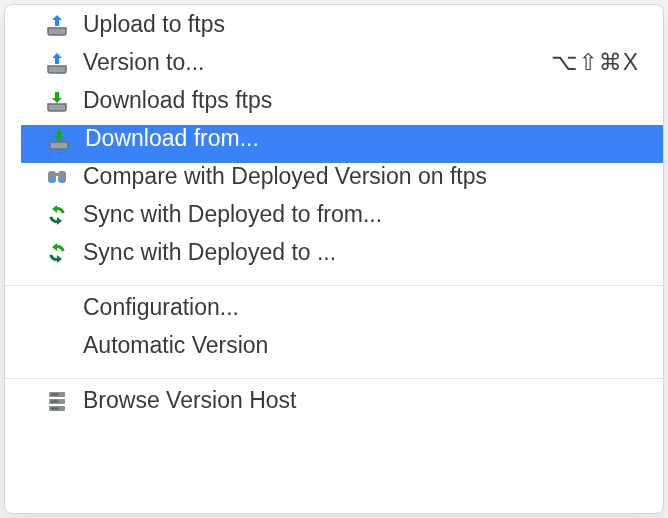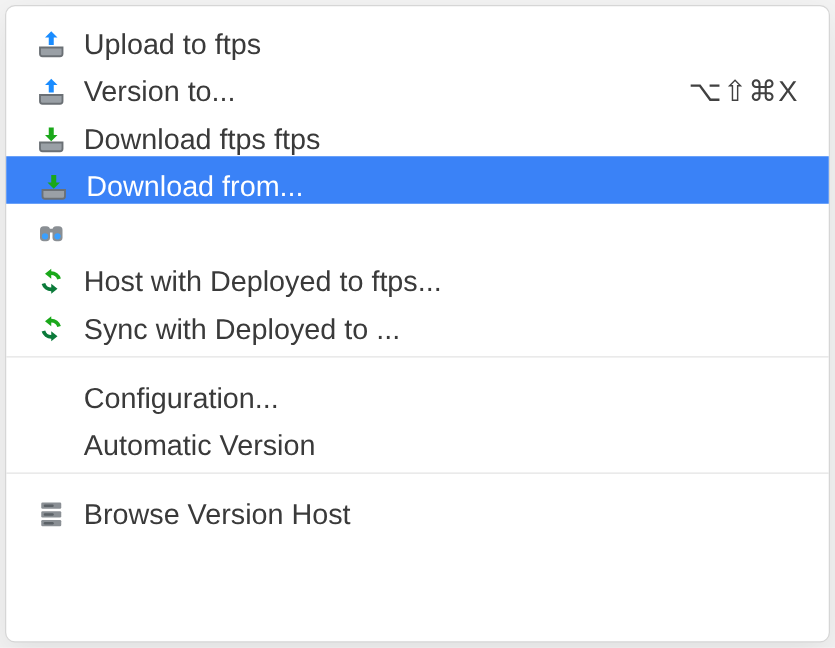--- a/index.html
+++ b/index.html
@@ -18,26 +18,27 @@
     bottom: 4px;
     background: #ffffff;
     border: 1px solid #d6d6d6;
     border-radius: 8px;
     box-shadow: 0 10px 30px rgba(0,0,0,0.08);
     padding: 6px 0;
     box-sizing: border-box;
   }
   .item {
     display: flex;
-    align-items: flex-end;
+    align-items: flex-start;
     height: 38px;
     padding: 0 24px 0 22px;
     font-size: 23px;
     color: #3a3a3a;
     white-space: nowrap;
+    margin-left: 16px;
   }
   .item .icon {
     width: 28px;
     height: 28px;
     margin-right: 12px;
     flex: 0 0 28px;
     display: flex;
     align-items: center;
     justify-content: center;
   }
@@ -160,30 +161,31 @@
     <span class="label">Download from...</span>
     <span class="shortcut"></span>
   </div>
 
   <div class="item">
     <span class="icon">
       <svg viewBox="0 0 24 24">
           <use href="#ic-compare"></use>
         </svg>
     </span>
+    <span class="label">Compare with Deployed Version on ftps</span>
     <span class="shortcut"></span>
   </div>
 
   <div class="item">
     <span class="icon">
       <svg viewBox="0 0 24 24">
           <use href="#ic-sync"></use>
         </svg>
     </span>
-    <span class="label">Host with Deployed to ftps...</span>
+    <span class="label">Sync with Deployed to from...</span>
     <span class="shortcut"></span>
   </div>
 
   <div class="item">
     <span class="icon">
       <svg viewBox="0 0 24 24">
           <use href="#ic-sync"></use>
         </svg>
     </span>
     <span class="label">Sync with Deployed to ...</span>

